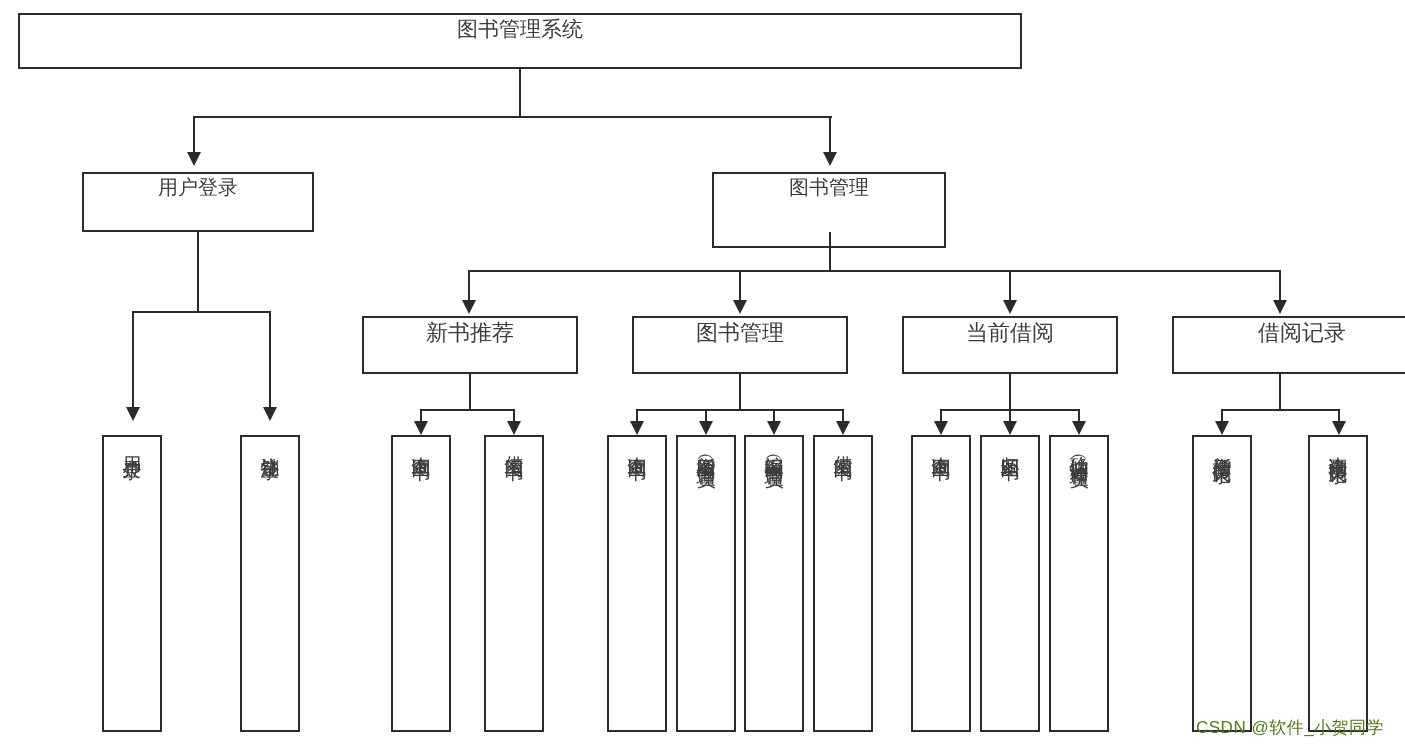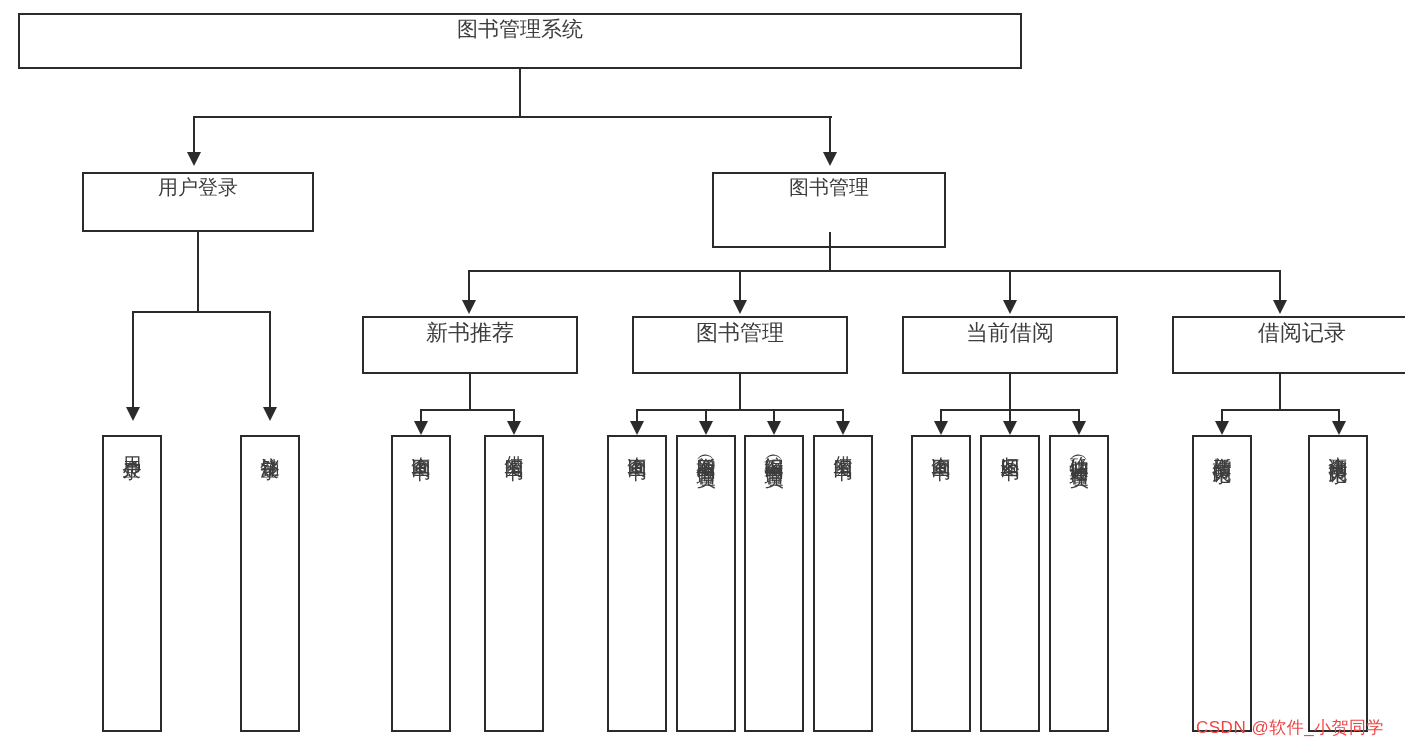--- a/index.html
+++ b/index.html
@@ -65,21 +65,21 @@
   .arrow {
     position: absolute;
     width: 0;
     height: 0;
     border-left: 7px solid transparent;
     border-right: 7px solid transparent;
     border-top: 14px solid #2b2b2b;
   }
   .watermark {
     position: absolute;
-    color: #ef4444;
+    color: #4d7c0f;
     font-size: 17px;
     letter-spacing: 0.5px;
     white-space: nowrap;
   }
 </style>
 </head>
 <body>
 
 <div id="canvas">
 

